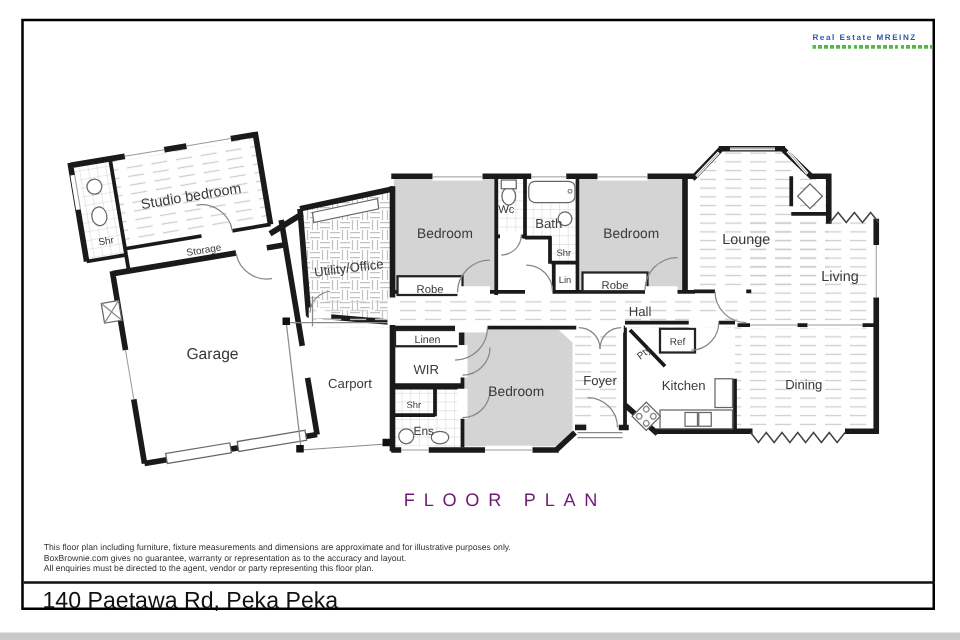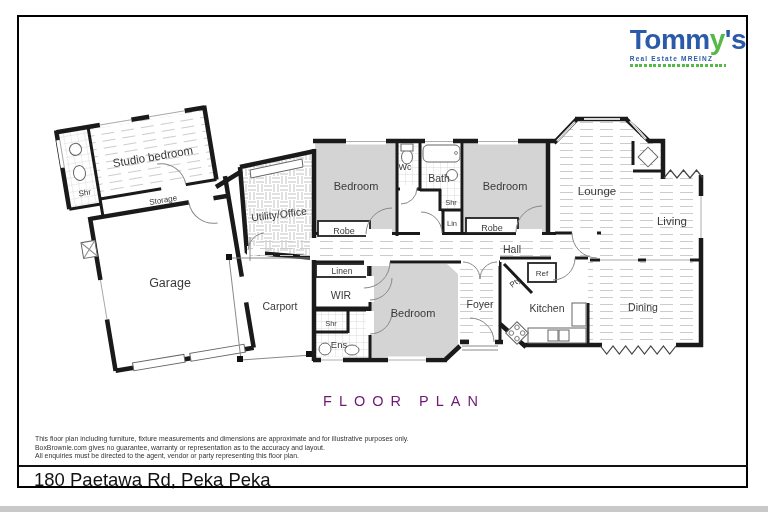--- a/index.html
+++ b/index.html
@@ -36,21 +36,20 @@
   .post{fill:#111}
   .lbl{font-size:11px}.lbl-lg{font-size:12.5px}.lbl-md{font-size:10.5px}
   .lbl-sm{font-size:9px}.lbl-xs{font-size:7.5px}.lbl-st{font-size:11.5px}.lbl-s8{font-size:8px}.lbl-s85{font-size:8.5px}.lbl-95{font-size:9.5px}
 </style>
 </head>
 <body>
 
 <div class="frame"></div>
 
 <div class="logo">
-  <div class="brand"><span>Tomm</span><span class="g">y</span><span>'s</span></div>
   <div class="sub">Real Estate MREINZ</div>
   <div class="tag"></div>
 </div>
 
 <svg class="plan" width="768" height="512" viewBox="0 0 768 512">
   <defs>
     <pattern id="pdash" width="20" height="7" patternUnits="userSpaceOnUse">
       <path d="M0,3.5 H13" stroke="#cccccc" stroke-width="1"></path>
     </pattern>
     <pattern id="pherr" width="16" height="16" patternUnits="userSpaceOnUse">
@@ -261,14 +260,14 @@
 
 <div class="title">FLOOR PLAN</div>
 
 <div class="disc">
   <div>This floor plan including furniture, fixture measurements and dimensions are approximate and for illustrative purposes only.</div>
   <div>BoxBrownie.com gives no guarantee, warranty or representation as to the accuracy and layout.</div>
   <div>All enquiries must be directed to the agent, vendor or party representing this floor plan.</div>
 </div>
 
 <div class="divider"></div>
-<div class="addr">180 Paetawa Rd, Peka Peka</div>
+<div class="addr">140 Paetawa Rd, Peka Peka</div>
 <div class="bottombar"></div>
 
 </body></html>

